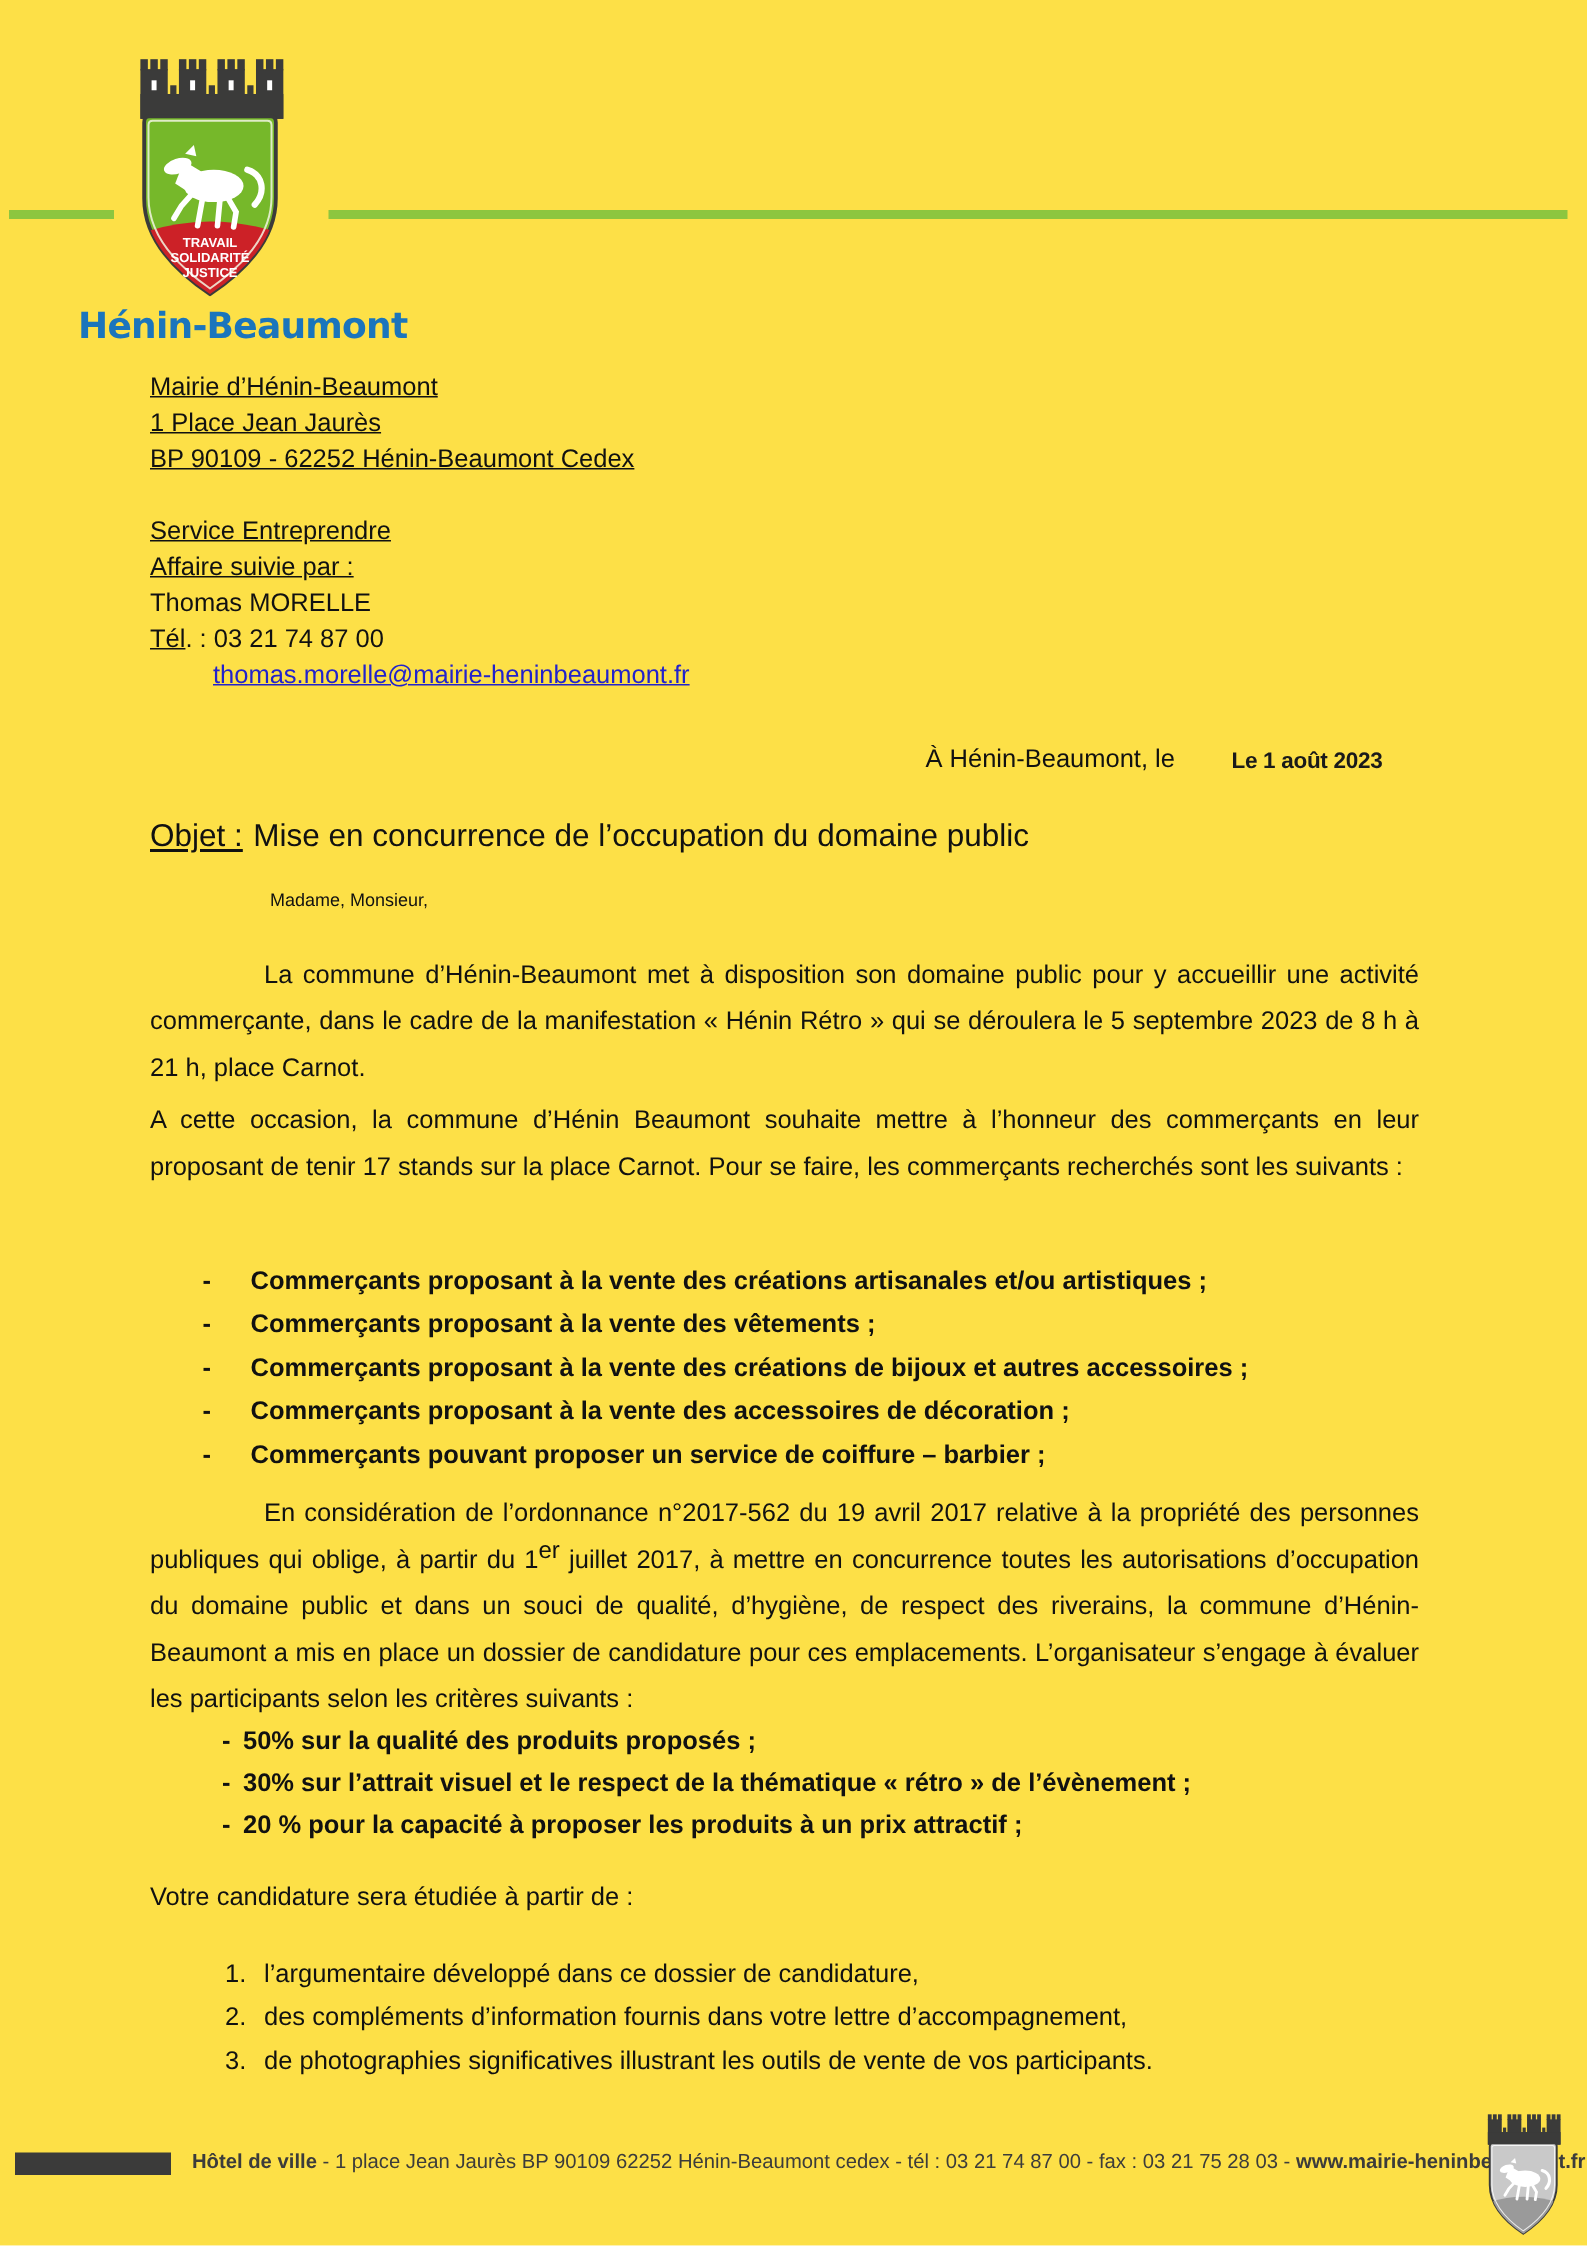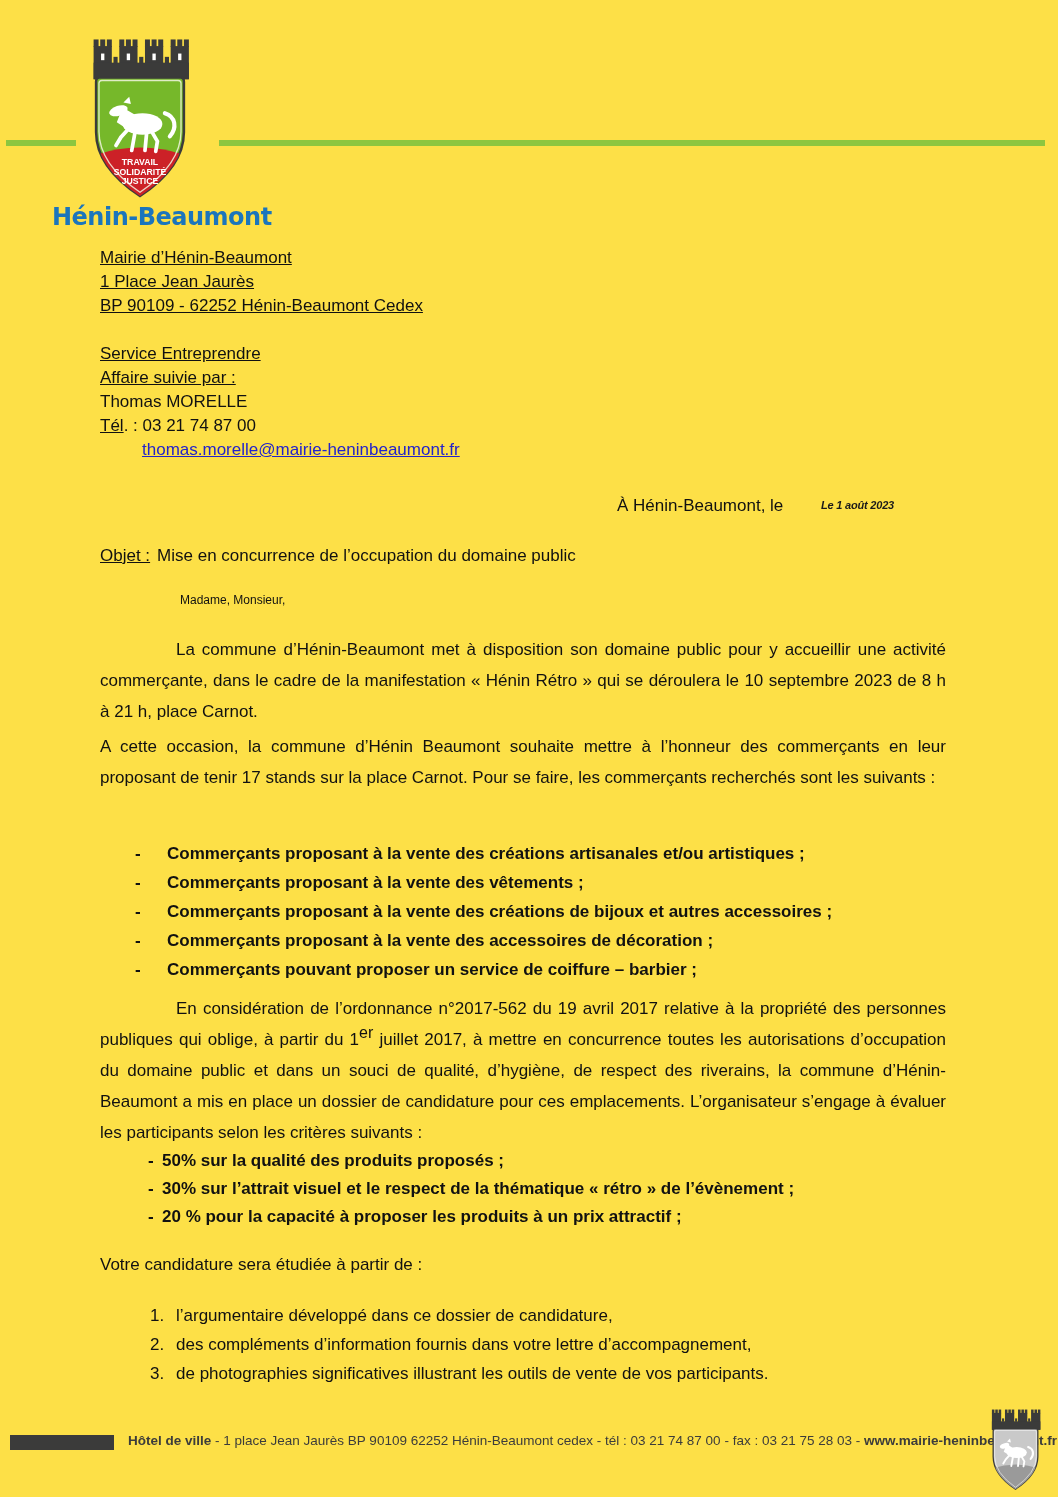--- a/index.html
+++ b/index.html
@@ -28,24 +28,24 @@
 
   
   .sender{position:absolute;left:100px;top:246px;font-size:17px;line-height:24px;}
   .bu{font-weight:normal;text-decoration:underline;}
   .u{text-decoration:underline;}
   .gap24{height:24px;}
   .email-link{color:#2222cc;text-decoration:underline;cursor:pointer;margin-left:42px;}
 
   
   .date-place{position:absolute;left:617px;top:496px;font-size:17px;}
-  .date-stamp{position:absolute;left:821px;top:499px;font-size:11px;font-weight:bold;letter-spacing:-0.2px;color:#1a1a1a;font-style:italic;}
-
-  
-  .subject{position:absolute;left:100px;top:546px;font-size:17px;}
+  .date-stamp{position:absolute;left:821px;top:499px;font-size:15px;font-weight:bold;letter-spacing:-0.2px;color:#1a1a1a;}
+
+  
+  .subject{position:absolute;left:100px;top:546px;font-size:21px;}
   .subject .subject-text{margin-left:7px;}
   .salutation{position:absolute;left:180px;top:593px;font-size:12px;}
 
   
   .para{position:absolute;left:100px;width:846px;font-size:17px;line-height:31px;text-align:justify;}
   .p1{top:634px;text-indent:76px;}
   .p2{top:731px;}
   .p3{top:993px;text-indent:76px;}
   .p4{top:1249px;text-align:left;}
   sup{font-size:16px;vertical-align:super;line-height:0;}
@@ -161,21 +161,21 @@
 
   <div class="date-place">À Hénin-Beaumont, le</div>
   <div class="date-stamp">Le 1 août 2023</div>
 
   <div class="subject">
     <span class="bu">Objet :</span><span class="subject-text">Mise en concurrence de l’occupation du domaine public</span>
   </div>
 
   <div class="salutation">Madame, Monsieur,</div>
 
-  <div class="para p1">La commune d’Hénin-Beaumont met à disposition son domaine public pour y accueillir une activité commerçante, dans le cadre de la manifestation « Hénin Rétro » qui se déroulera le 10 septembre 2023 de 8 h à 21 h, place Carnot.</div>
+  <div class="para p1">La commune d’Hénin-Beaumont met à disposition son domaine public pour y accueillir une activité commerçante, dans le cadre de la manifestation « Hénin Rétro » qui se déroulera le 5 septembre 2023 de 8 h à 21 h, place Carnot.</div>
 
   <div class="para p2">A cette occasion, la commune d’Hénin Beaumont souhaite mettre à l’honneur des commerçants en leur proposant de tenir 17 stands sur la place Carnot. Pour se faire, les commerçants recherchés sont les suivants :</div>
 
   <div class="dash-list stands">
     <div class="dash-item">
         <span class="dash">-</span>
         <span>Commerçants proposant à la vente des créations artisanales et/ou artistiques ;</span>
       </div>
     <div class="dash-item">
         <span class="dash">-</span>

